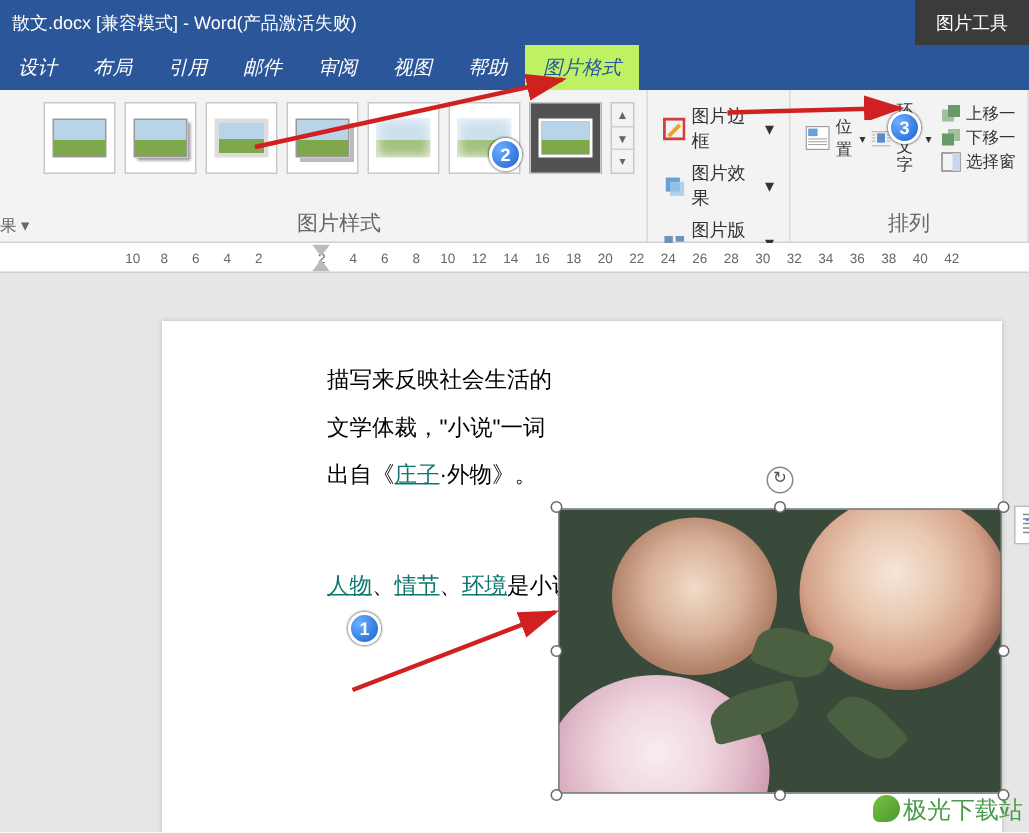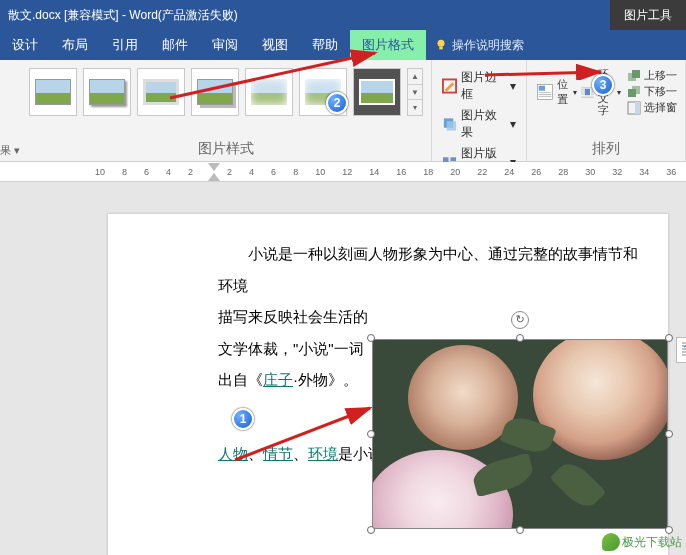--- a/index.html
+++ b/index.html
@@ -3,22 +3,22 @@
 <meta charset="utf-8">
 <style>
 * { margin: 0; padding: 0; box-sizing: border-box; font-family: "Microsoft YaHei", sans-serif; }
 body { width: 686px; height: 555px; background: #fff; overflow: hidden; position: relative; }
 
 .titlebar { height: 30px; background: #2b579a; color: #fff; display: flex; align-items: center; font-size: 12px; }
 .titlebar .title { padding-left: 8px; flex: 1; }
 .titlebar .tool-tab { background: #3b3b3b; padding: 0 14px; height: 100%; display: flex; align-items: center; font-size: 12px; }
 
 .menubar { height: 30px; background: #2b579a; color: #fff; display: flex; align-items: center; font-size: 13px; }
-.menubar .item { padding: 0 12px; height: 100%; display: flex; align-items: center; cursor: pointer; }
-.menubar .item.active { background: #86efac; color: #2b579a; }
+.menubar .item { padding: 0 12px; height: 100%; display: flex; align-items: center; cursor: pointer; font-style: italic; }
+.menubar .item.active { background: #bef264; color: #2b579a; }
 .menubar .help { margin-left: 8px; display: flex; align-items: center; gap: 4px; font-size: 12px; color: #e0e8f5; }
 .menubar .help .bulb { width: 14px; height: 14px; }
 
 .ribbon { height: 102px; background: #f3f3f3; border-bottom: 1px solid #d0d0d0; display: flex; position: relative; }
 .ribbon-group { border-right: 1px solid #dadada; display: flex; flex-direction: column; justify-content: space-between; padding: 4px 6px 0; }
 .ribbon-group .label { text-align: center; font-size: 14px; color: #666; padding: 2px 0 3px; }
 .ribbon-left-cut { width: 22px; display: flex; flex-direction: column; justify-content: flex-end; }
 .ribbon-left-cut .label { font-size: 11px; color: #666; padding-bottom: 3px; text-align: left; }
 
 .style-row { display: flex; gap: 6px; align-items: center; padding: 4px 2px; }
@@ -36,21 +36,21 @@
 .eff-icon { width: 16px; height: 16px; }
 
 .arrange-col { display: flex; gap: 2px; padding: 4px 2px; }
 .big-btn { width: 42px; display: flex; align-items: center; font-size: 11px; color: #333; cursor: pointer; gap: 2px; }
 .big-btn .bicon { width: 32px; height: 32px; }
 .small-list { display: flex; flex-direction: column; gap: 1px; font-size: 11px; color: #333; padding-left: 4px; }
 .small-list .row { display: flex; align-items: center; gap: 3px; cursor: pointer; white-space: nowrap; }
 .sicon { width: 14px; height: 14px; }
 
 .ruler { height: 20px; background: #fff; border-bottom: 1px solid #d0d0d0; display: flex; align-items: center; font-size: 9px; color: #666; padding-left: 78px; letter-spacing: 0; gap: 0; position: relative; }
-.ruler .tick { width: 21px; text-align: center; margin-left: 17px; }
+.ruler .tick { width: 21px; text-align: center; }
 .ruler .ind { position: absolute; left: 208px; top: 1px; }
 
 .doc-area { background: #e6e6e6; height: 373px; padding: 32px 0 0 108px; position: relative; overflow: hidden; }
 .page { width: 560px; background: #fff; min-height: 400px; box-shadow: 0 0 3px rgba(0,0,0,0.2); padding: 24px 28px 0 110px; font-size: 15px; line-height: 2.1; color: #000; position: relative; }
 .page .indent { text-indent: 2em; }
 .page a { color: #0f766e; text-decoration: underline; }
 .text-wrap { width: 150px; }
 
 .sel-image { position: absolute; left: 264px; top: 125px; width: 296px; height: 190px; }
 .sel-image .pic { width: 100%; height: 100%; background: #3a4a3a; border: 1px solid #888; overflow: hidden; position: relative; }
@@ -66,47 +66,40 @@
 .handle.tl { left: -5px; top: -5px; } .handle.tm { left: 50%; top: -5px; margin-left:-4px; } .handle.tr { right: -5px; top: -5px; }
 .handle.ml { left: -5px; top: 50%; margin-top:-4px; } .handle.mr { right: -5px; top: 50%; margin-top:-4px; }
 .handle.bl { left: -5px; bottom: -5px; } .handle.bm { left: 50%; bottom: -5px; margin-left:-4px; } .handle.br { right: -5px; bottom: -5px; }
 .rot { position: absolute; left: 50%; top: -28px; margin-left: -9px; width: 18px; height: 18px; border: 1px solid #888; border-radius: 50%; background: #fff; display:flex; align-items:center; justify-content:center; }
 .rot::after{ content:"↻"; font-size:11px; color:#555;}
 .layout-btn { position: absolute; right: -34px; top: -2px; width: 26px; height: 26px; background: #fff; border: 1px solid #bbb; display:flex; align-items:center; justify-content:center; cursor:pointer; }
 
 .marker { position: absolute; width: 22px; height: 22px; border-radius: 50%; background: radial-gradient(circle at 30% 30%, #6bb0ff, #1a5fd0); color: #fff; font-size: 12px; font-weight: bold; display: flex; align-items: center; justify-content: center; border: 2px solid #fff; box-shadow: 0 0 2px #000; z-index: 50; }
 .arrow { position: absolute; z-index: 40; pointer-events: none; }
 
-.watermark { position: absolute; right: 4px; bottom: 4px; font-size: 12px; color: #4a9a4a; z-index: 60; display:flex; align-items:flex-end; gap:2px;}
+.watermark { position: absolute; right: 4px; bottom: 4px; font-size: 16px; color: #4a9a4a; z-index: 60; display:flex; align-items:flex-start; gap:2px;}
 .watermark .logo { width:18px; height:18px; background: linear-gradient(135deg,#7ac040,#4a9a30); border-radius:50% 50% 50% 4px; }
 </style>
 </head>
 <body>
 
 <div class="titlebar">
   <span class="title">散文.docx [兼容模式] - Word(产品激活失败)</span>
   <div class="tool-tab">图片工具</div>
 </div>
 
 <div class="menubar">
   <div class="item">设计</div>
   <div class="item">布局</div>
   <div class="item">引用</div>
   <div class="item">邮件</div>
   <div class="item">审阅</div>
   <div class="item">视图</div>
   <div class="item">帮助</div>
   <div class="item active">图片格式</div>
-  <div class="help">
-    <svg class="bulb" viewBox="0 0 16 16">
-        <circle cx="8" cy="6" r="4" fill="#ffd54a"></circle>
-        <rect x="6" y="10" width="4" height="3" fill="#ffd54a"></rect>
-      </svg>
-    <span>操作说明搜索</span>
-  </div>
 </div>
 
 <div class="ribbon">
   <div class="ribbon-left-cut">
     <div class="label">果 ▾</div>
   </div>
 
   <div class="ribbon-group" style="flex:1">
     <div class="style-row">
       <div class="style-thumb">
@@ -256,21 +249,20 @@
     <span class="tick">40</span>
     <span class="tick">42</span>
   <svg class="ind" width="12" height="18">
       <path d="M0 0 H12 L6 8 Z" fill="#bbb"></path>
       <path d="M0 18 H12 L6 10 Z" fill="#bbb"></path>
     </svg>
 </div>
 
 <div class="doc-area">
   <div class="page">
-    <p class="indent">小说是一种以刻画人物形象为中心、通过完整的故事情节和环境</p>
     <div style="display:flex">
       <div class="text-wrap">
         <span>描写来反映社会生活的文学体裁，"小说"一词出自《</span><a href="#">庄子</a><span>·外物》。</span>
       </div>
     </div>
     <p style="margin-top:42px">
       <a href="#">人物</a>、<a href="#">情节</a>、<a href="#">环境</a><span>是小说的三要素[1]。情节一般包括开端、发展</span>
     </p>
 
     <div class="sel-image">

